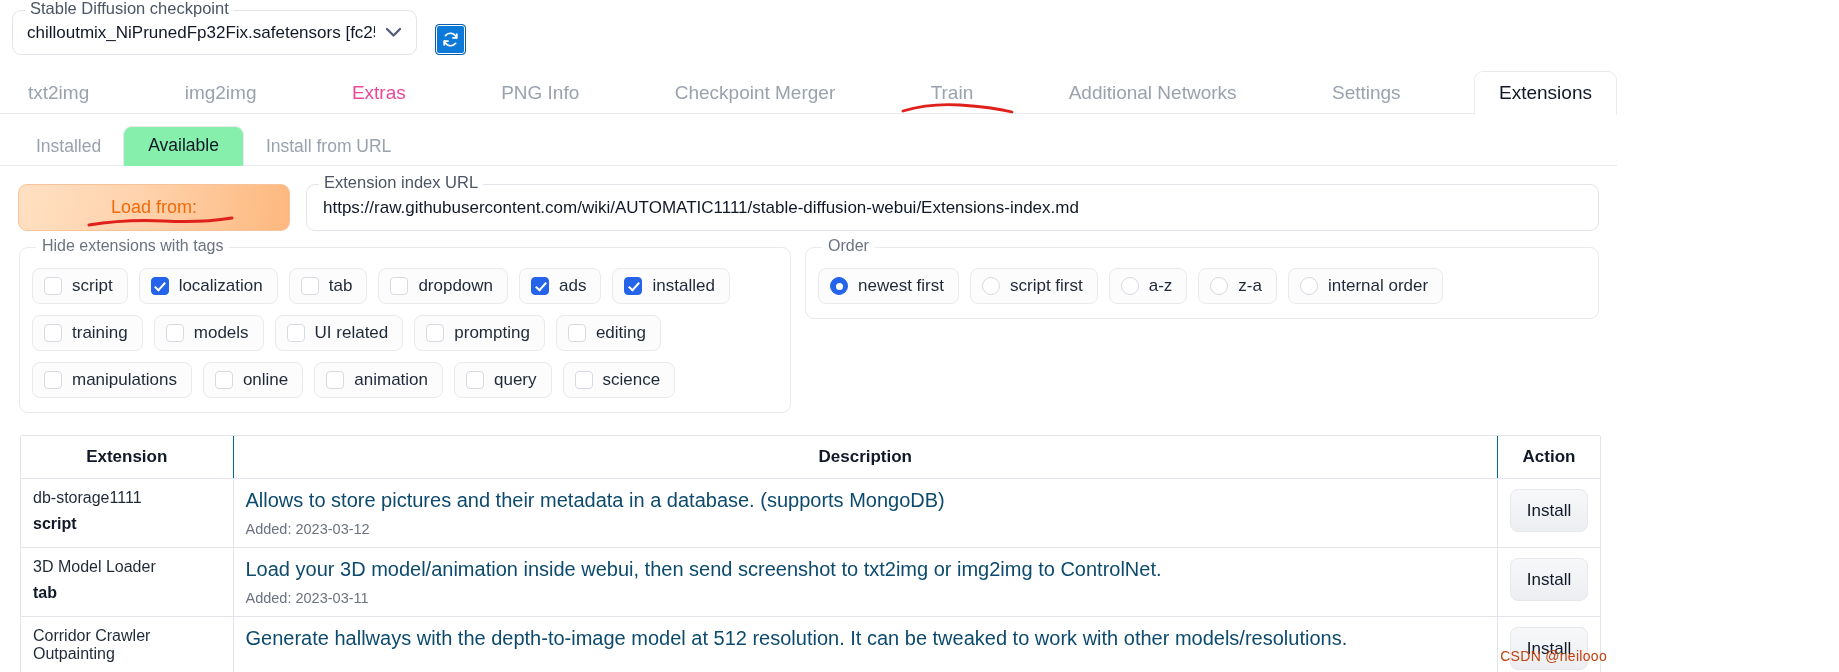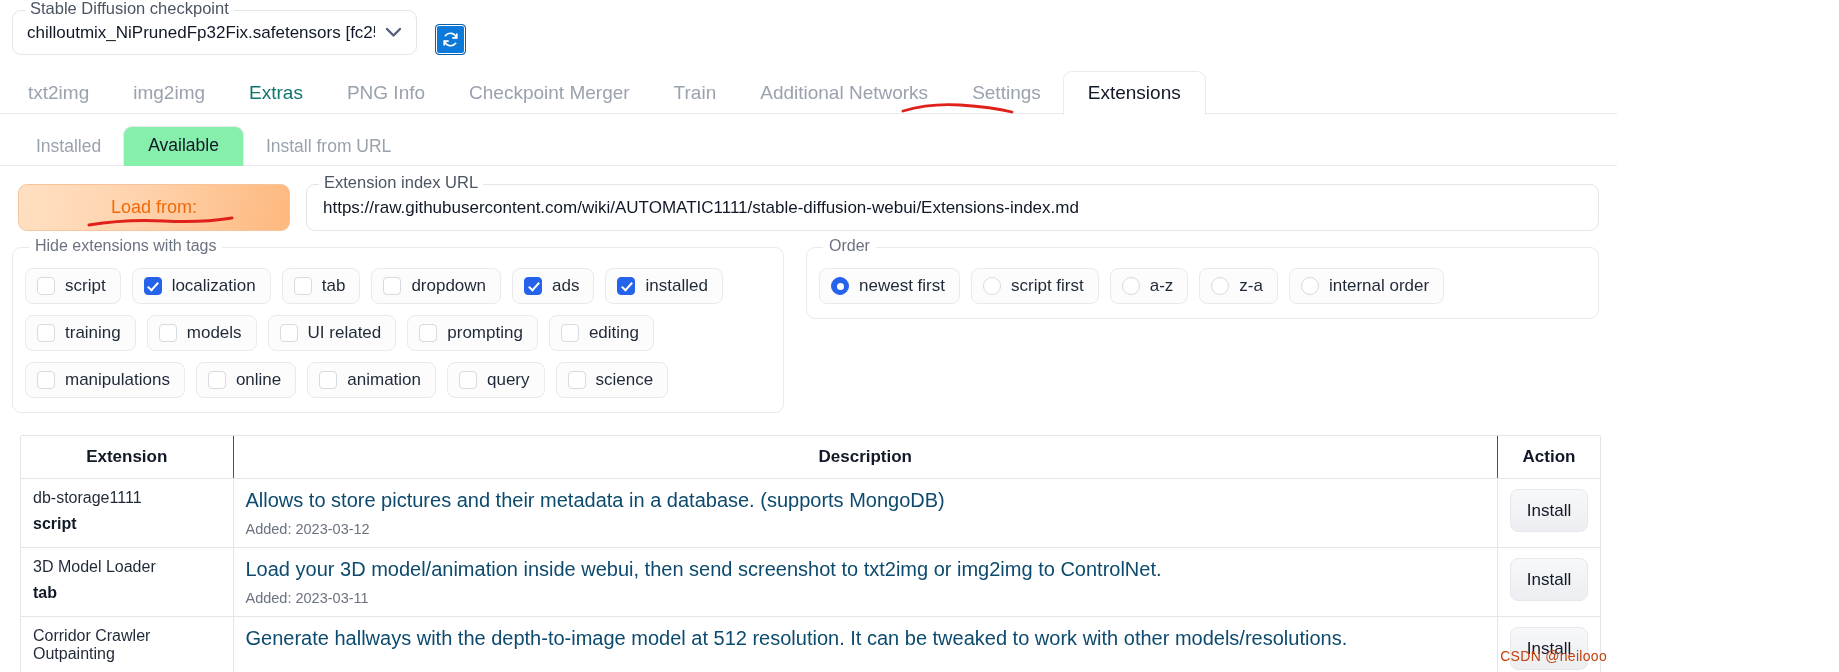--- a/index.html
+++ b/index.html
@@ -72,30 +72,31 @@
 
   
   .tabs-row {
     position: relative;
     margin-top: 14px;
     height: 45px;
     border-bottom: 1.5px solid #e8eaee;
     display: flex;
     align-items: flex-end;
     padding-left: 6px;
+    justify-content: space-between;
   }
   .tab {
     font-size: 19px;
     color: #9aa2ae;
     padding: 9px 22px 11px 22px;
     cursor: pointer;
     white-space: nowrap;
     line-height: 1;
   }
-  .tab.dark { color: #0f766e; }
+  .tab.dark { color: #ec4899; }
   .tab.active {
     color: #111827;
     background: #fff;
     border: 1.5px solid #e8eaee;
     border-bottom: 1.5px solid #fff;
     border-radius: 9px 9px 0 0;
     margin-bottom: -1.5px;
     padding: 11px 24px 12px 24px;
   }
   .tab-underline {
@@ -173,22 +174,22 @@
     color: #111827;
     border: 0; outline: 0;
     width: 100%;
     background: transparent;
     font-family: "Liberation Sans", sans-serif;
   }
 
   
   .filters {
     display: flex;
-    gap: 8px;
-    padding: 16px 14px 0 12px;
+    gap: 0;
+    padding: 16px 14px 0 19px;
     align-items: flex-start;
   }
   .tags-fs {
     position: relative;
     border: 1px solid #e8eaee;
     border-radius: 9px;
     padding: 20px 12px 14px 12px;
     width: 772px;
     background: #fff;
   }

